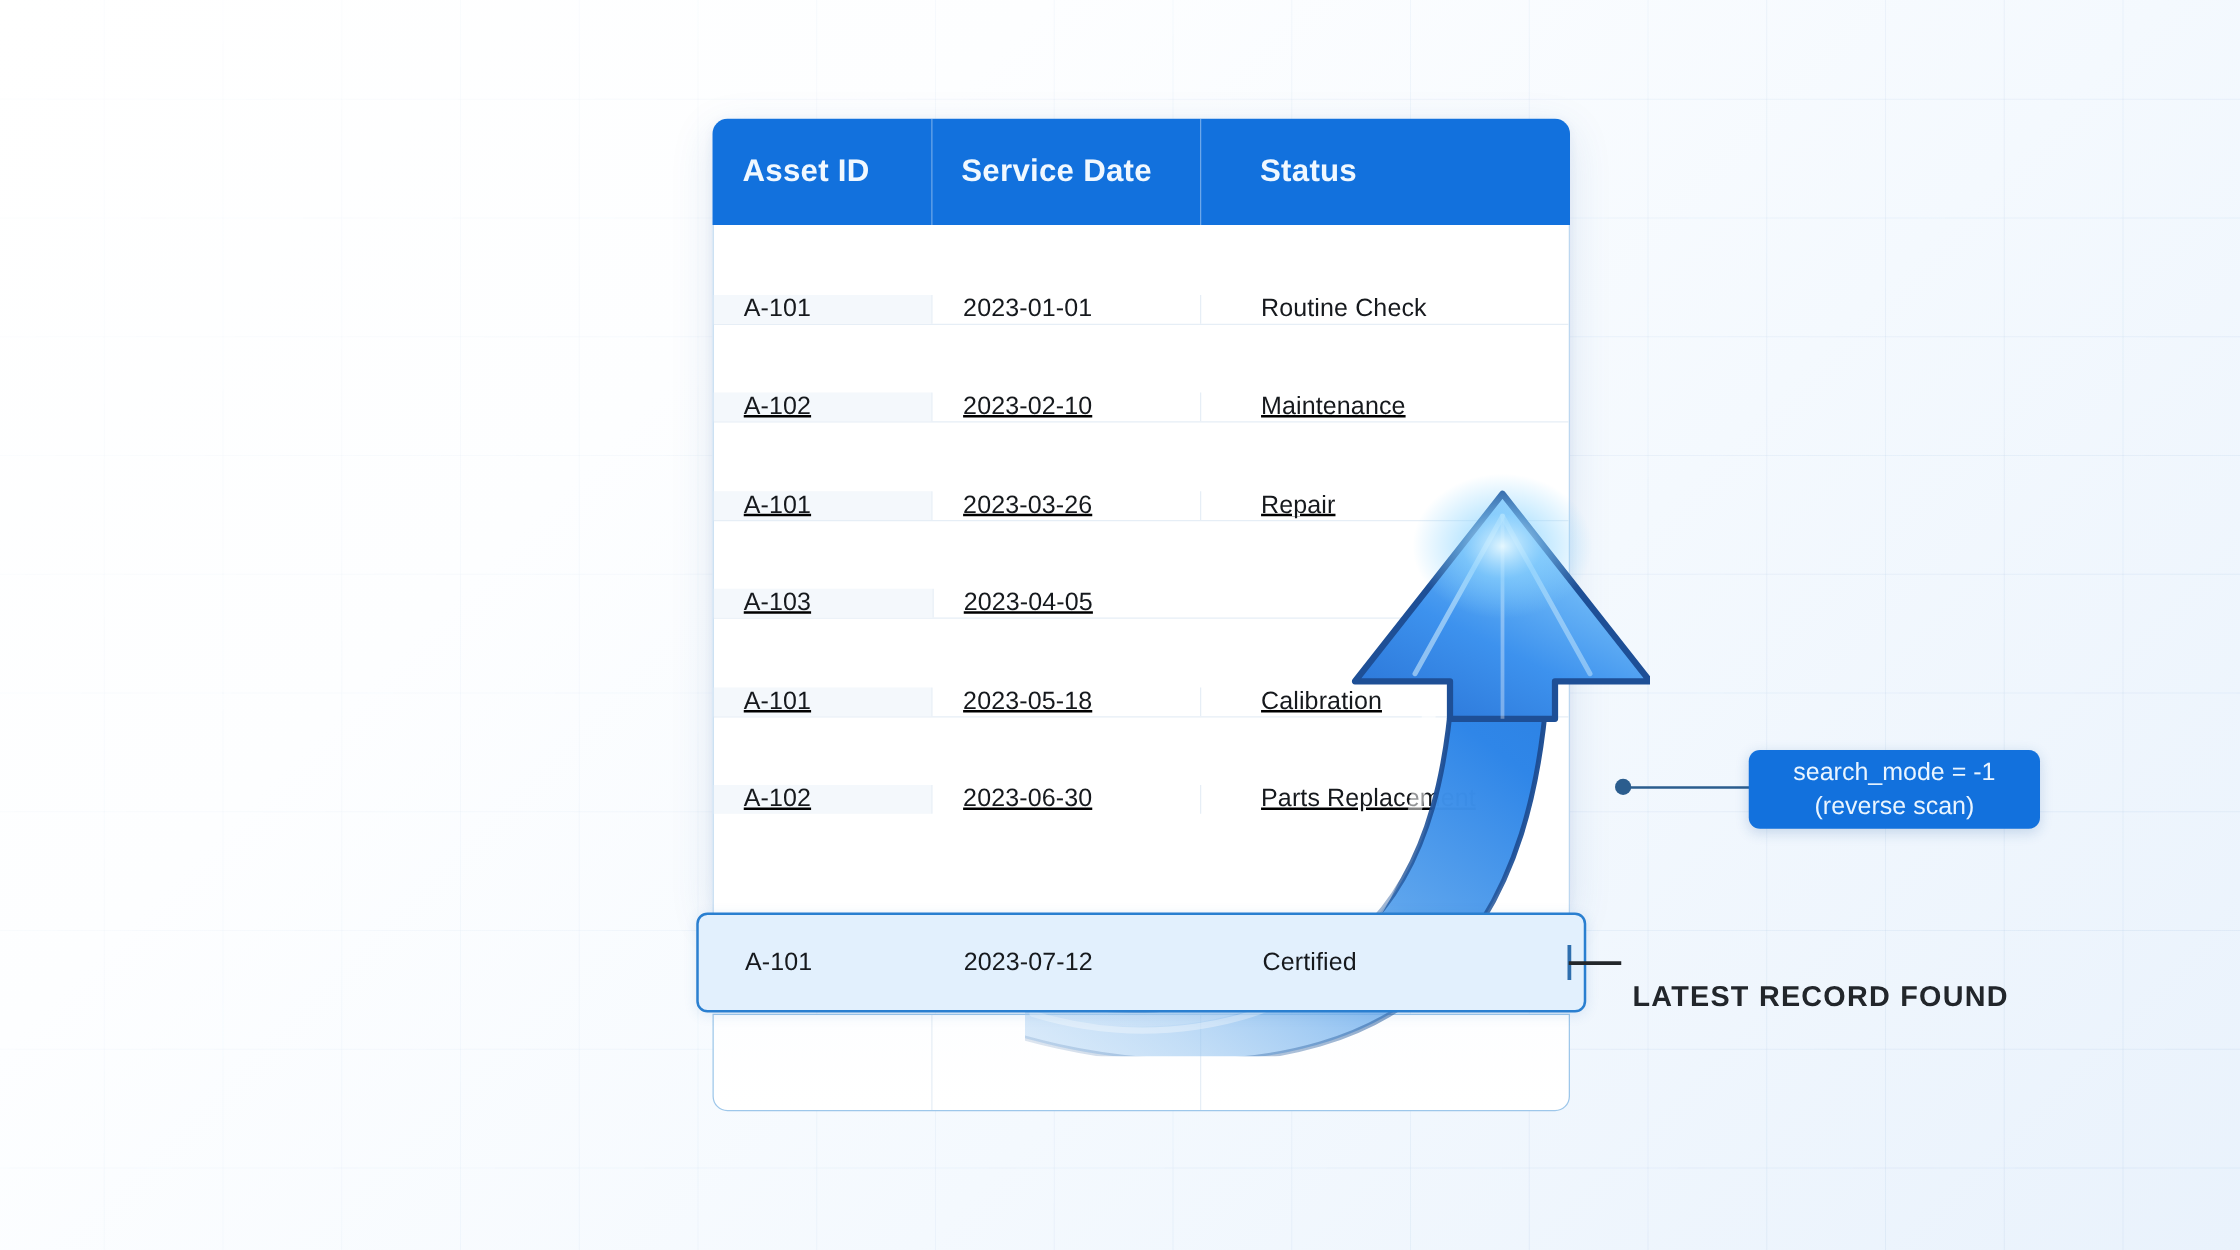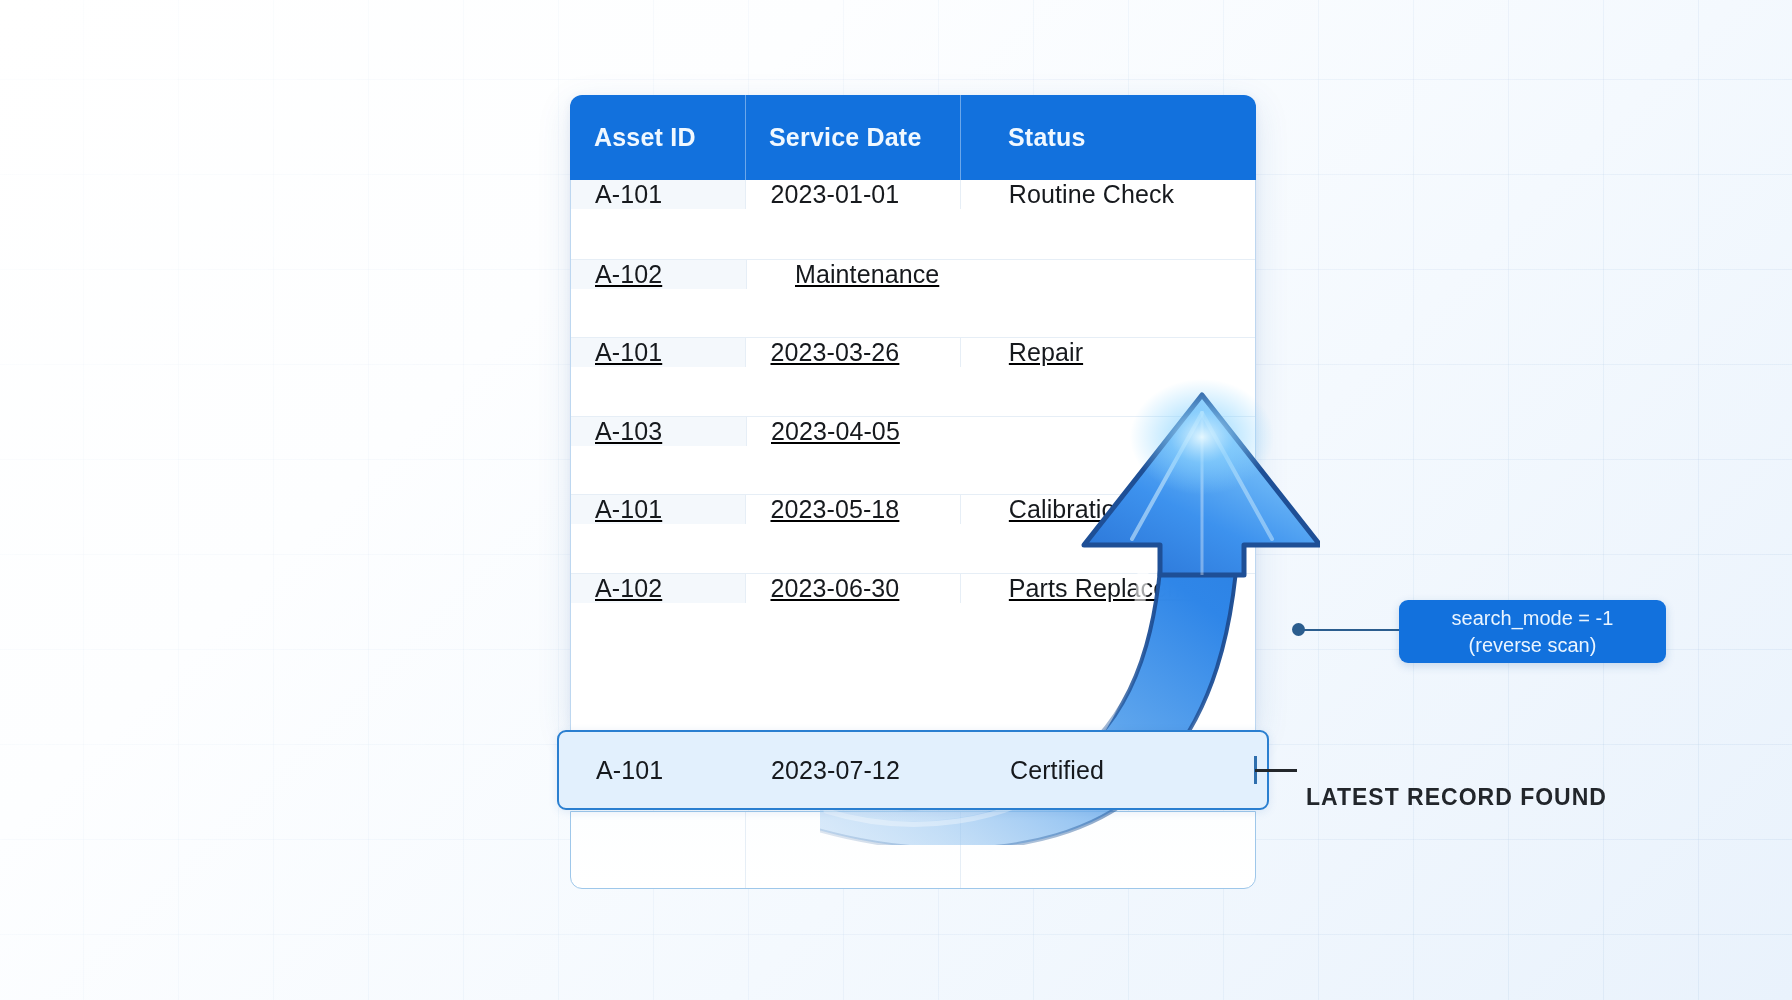--- a/index.html
+++ b/index.html
@@ -35,27 +35,27 @@
     position: absolute;
     left: 570px; top: 95px;
     width: 686px;
     border-radius: 12px;
     box-shadow: 0 10px 34px rgba(40,90,160,0.13), 0 2px 8px rgba(40,90,160,0.07);
     overflow: visible;
   }
   .trow {
     display: flex;
     width: 100%;
-    align-items: flex-start;
+    align-items: flex-end;
   }
   .tcell {
     display: flex;
     align-items: center;
     padding-left: 24px;
-    font-size: 25px;
+    font-size: 20px;
     color: #16191d;
     letter-spacing: 0.1px;
     white-space: nowrap;
   }
   .c-asset  { width: 175px; }
   .c-date   { width: 215px; }
   .c-status { width: 296px; padding-left: 48px; }
 
   
   #thead {
@@ -122,21 +122,21 @@
     left: 820px; top: 375px;
     width: 500px; height: 470px;
     z-index: 5;
     pointer-events: none;
   }
 
   
   #search-mode-badge {
     position: absolute;
     left: 1399px; top: 600px;
-    width: 267px; height: 63px;
+    width: 233px; height: 63px;
     background: #1271dd;
     border-radius: 9px;
     display: flex; flex-direction: column;
     align-items: center; justify-content: center;
     color: #eaf5ff;
     font-size: 20px;
     line-height: 1.32;
     z-index: 9;
     box-shadow: 0 3px 10px rgba(30,90,160,0.2);
   }
@@ -198,20 +198,21 @@
     </div>
 
     <div id="tbody">
       <div class="trow">
         <div class="tcell c-asset">A-101</div>
         <div class="tcell c-date">2023-01-01</div>
         <div class="tcell c-status">Routine Check</div>
       </div>
       <div class="trow">
         <div class="tcell c-asset">A-102</div>
+        <div class="tcell c-date">2023-02-10</div>
         <div class="tcell c-status">Maintenance</div>
       </div>
       <div class="trow">
         <div class="tcell c-asset">A-101</div>
         <div class="tcell c-date">2023-03-26</div>
         <div class="tcell c-status">Repair</div>
       </div>
       <div class="trow">
         <div class="tcell c-asset">A-103</div>
         <div class="tcell c-date">2023-04-05</div>

